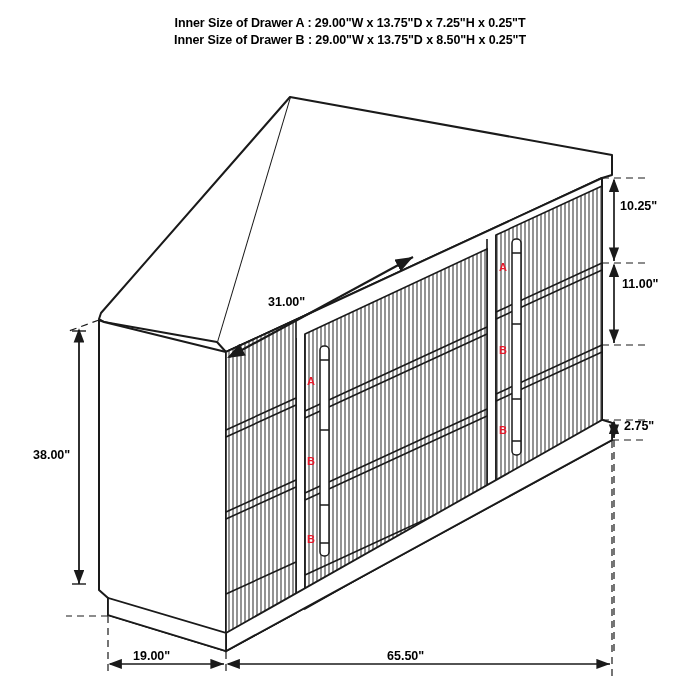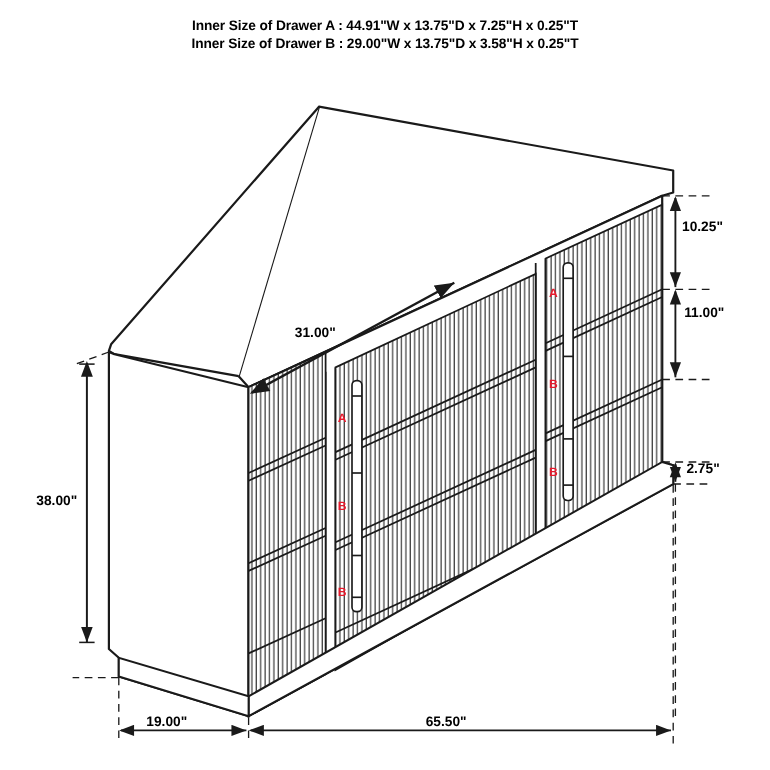--- a/index.html
+++ b/index.html
@@ -47,22 +47,22 @@
     font-size: 11px;
     font-weight: bold;
     color: #e8192c;
   }
 </style>
 </head>
 <body>
 
 <div id="stage">
 
-  <div class="hdr" id="hdr1">Inner Size of Drawer A : 44.91"W x 13.75"D x 7.25"H x 0.25"T</div>
-  <div class="hdr" id="hdr2">Inner Size of Drawer B : 29.00"W x 13.75"D x 3.58"H x 0.25"T</div>
+  <div class="hdr" id="hdr1">Inner Size of Drawer A : 29.00"W x 13.75"D x 7.25"H x 0.25"T</div>
+  <div class="hdr" id="hdr2">Inner Size of Drawer B : 29.00"W x 13.75"D x 8.50"H x 0.25"T</div>
 
   <svg width="700" height="700" viewBox="0 0 700 700">
     <defs>
       <pattern id="ribs" width="4" height="10" patternUnits="userSpaceOnUse" patternTransform="rotate(0)">
         <rect width="4" height="10" fill="#ffffff"></rect>
         <line x1="1" y1="0" x2="1" y2="10" stroke="#3a3a3a" stroke-width="1.1"></line>
       </pattern>
       <marker id="ah" markerWidth="9" markerHeight="9" refX="8" refY="3" orient="auto" markerUnits="strokeWidth">
         <path d="M0,0 L8,3 L0,6 z" fill="#1a1a1a"></path>
       </marker>

